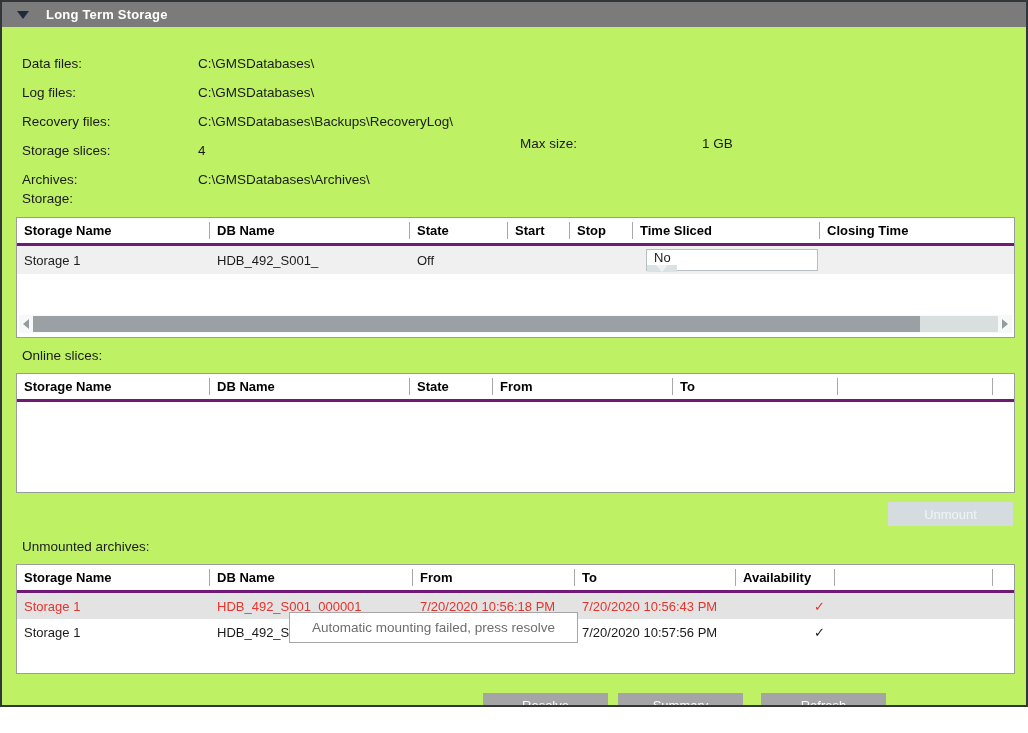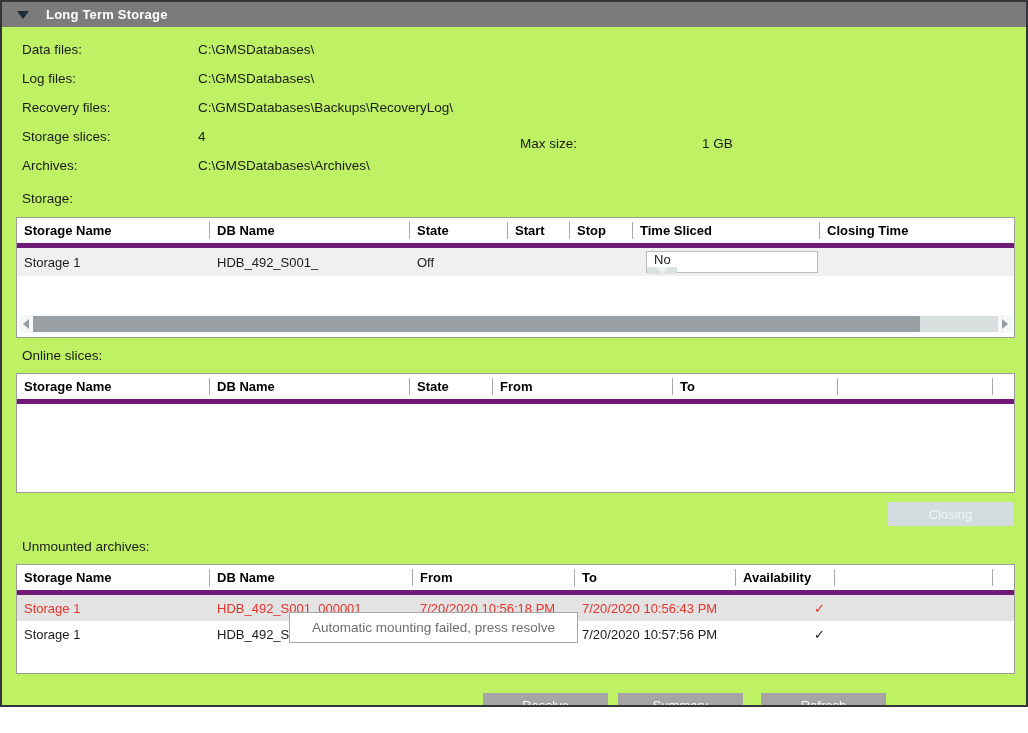--- a/index.html
+++ b/index.html
@@ -5,30 +5,30 @@
   html,body{margin:0;padding:0;background:#fff;font-family:"Liberation Sans",sans-serif;}
   .window{position:relative;width:1028px;height:707px;background:#bef264;border:2px solid #333639;box-sizing:border-box;overflow:hidden;}
 
   
   .titlebar{position:absolute;top:0;left:0;right:0;height:25px;background:#7b7b7b;display:flex;align-items:center;}
   .collapse-tri{width:0;height:0;border-left:6px solid transparent;border-right:6px solid transparent;border-top:8px solid #1d2b3a;margin-left:15px;}
   .title-text{color:#ffffff;font-size:13px;font-weight:bold;margin-left:17px;letter-spacing:.2px;}
 
   
   .fields{position:absolute;top:40px;left:20px;}
-  .field-row{display:flex;height:29px;align-items:flex-start;font-size:13.5px;color:#1b1b1b;}
+  .field-row{display:flex;height:29px;align-items:flex-end;font-size:13.5px;color:#1b1b1b;}
   .field-label{width:176px;}
   .maxsize{position:absolute;top:127px;left:518px;display:flex;height:29px;align-items:center;font-size:13.5px;color:#1b1b1b;}
   .maxsize .field-label{width:182px;}
 
   .section-label{position:absolute;left:20px;font-size:13.5px;color:#1b1b1b;}
 
   
   .table{position:absolute;left:14px;width:999px;border:1px solid #9c9c9c;box-sizing:border-box;background:#fff;}
-  .thead{display:flex;height:25px;align-items:center;border-bottom:5px solid #701a75;background:#fff;}
+  .thead{display:flex;height:25px;align-items:center;border-bottom:3px solid #701a75;background:#fff;}
   .th{position:relative;box-sizing:border-box;padding-left:7px;font-weight:bold;font-size:13px;color:#000;white-space:nowrap;overflow:hidden;height:100%;display:flex;align-items:center;}
   .th.div::after{content:"";position:absolute;right:0;top:4px;bottom:4px;width:1px;background:#a8a8a8;}
   .tr{display:flex;align-items:center;font-size:13px;color:#1b1b1b;}
   .td{box-sizing:border-box;padding-left:7px;white-space:nowrap;overflow:visible;}
 
   
   .t-storage{top:215px;height:121px;}
   .t-storage .tr{height:28px;background:#f0f0f0;}
   .dd{margin-left:13px;width:172px;height:22px;border:1px solid #b9bec1;background:#ffffff;display:flex;align-items:stretch;box-sizing:border-box;flex-direction:column;}
   .dd-text{flex:1;font-size:13px;color:#1b1b1b;display:flex;align-items:center;padding-left:7px;}
@@ -151,21 +151,21 @@
       <div class="th oc0 div">Storage Name</div>
       <div class="th oc1 div">DB Name</div>
       <div class="th oc2 div">State</div>
       <div class="th oc3 div">From</div>
       <div class="th oc4 div">To</div>
       <div class="th oc5 div"></div>
       <div class="th oc6"></div>
     </div>
   </div>
 
-  <div class="btn btn-disabled">Closing</div>
+  <div class="btn btn-disabled">Unmount</div>
 
   <div class="section-label" style="top:537px;">Unmounted archives:</div>
   <div class="table t-unmounted">
     <div class="thead">
       <div class="th uc0 div">Storage Name</div>
       <div class="th uc1 div">DB Name</div>
       <div class="th uc2 div">From</div>
       <div class="th uc3 div">To</div>
       <div class="th uc4 div">Availability</div>
       <div class="th uc5 div"></div>

